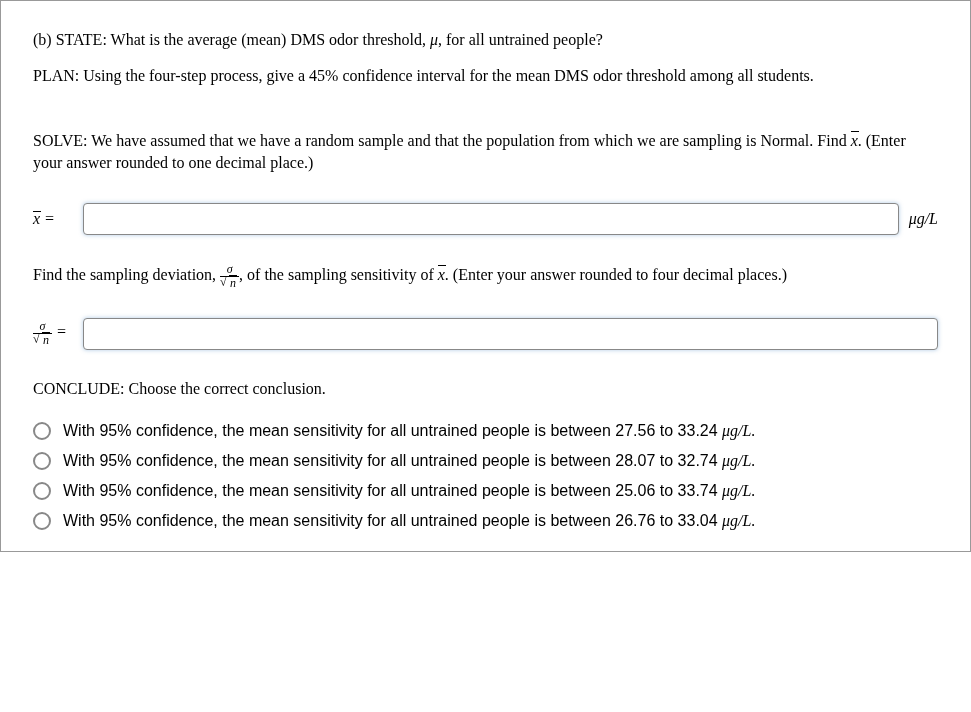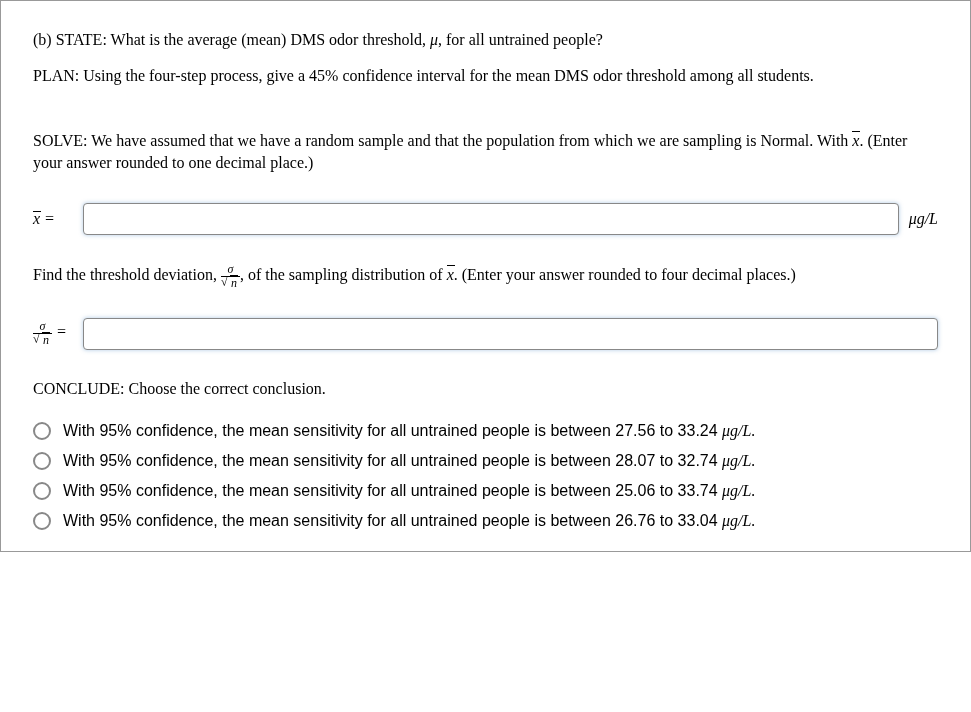--- a/index.html
+++ b/index.html
@@ -119,34 +119,34 @@
 
   <p class="para">
     <span>(b) STATE: What is the average (mean) DMS odor threshold, </span><span class="mu">μ</span><span>, for all untrained people?</span>
   </p>
 
   <p class="para">PLAN: Using the four-step process, give a 45% confidence interval for the mean DMS odor threshold among all students.</p>
 
   <div class="gap"></div>
 
   <p class="para">
-    <span>SOLVE: We have assumed that we have a random sample and that the population from which we are sampling is Normal. With </span><span class="xbar"><i>x</i></span><span>. (Enter your answer rounded to one decimal place.)</span>
+    <span>SOLVE: We have assumed that we have a random sample and that the population from which we are sampling is Normal. Find </span><span class="xbar"><i>x</i></span><span>. (Enter your answer rounded to one decimal place.)</span>
   </p>
 
   <div class="input-row">
     <span class="label-math"><span class="xbar"><i>x</i></span> =</span>
     <input id="in1" type="text" style="">
     <span class="unit">μg/L</span>
   </div>
 
   <p class="para">
-    <span>Find the threshold deviation, </span><span class="frac">
+    <span>Find the sampling deviation, </span><span class="frac">
         <span class="num">σ</span>
         <span class="den"><span class="sqrt"><span class="rad">n</span></span></span>
-      </span><span>, of the sampling distribution of </span><span class="xbar"><i>x</i></span><span>. (Enter your answer rounded to four decimal places.)</span>
+      </span><span>, of the sampling sensitivity of </span><span class="xbar"><i>x</i></span><span>. (Enter your answer rounded to four decimal places.)</span>
   </p>
 
   <div class="input-row">
     <span class="label-math">
       <span class="frac">
           <span class="num">σ</span>
           <span class="den"><span class="sqrt"><span class="rad">n</span></span></span>
         </span>
       <span> =</span>
     </span>

